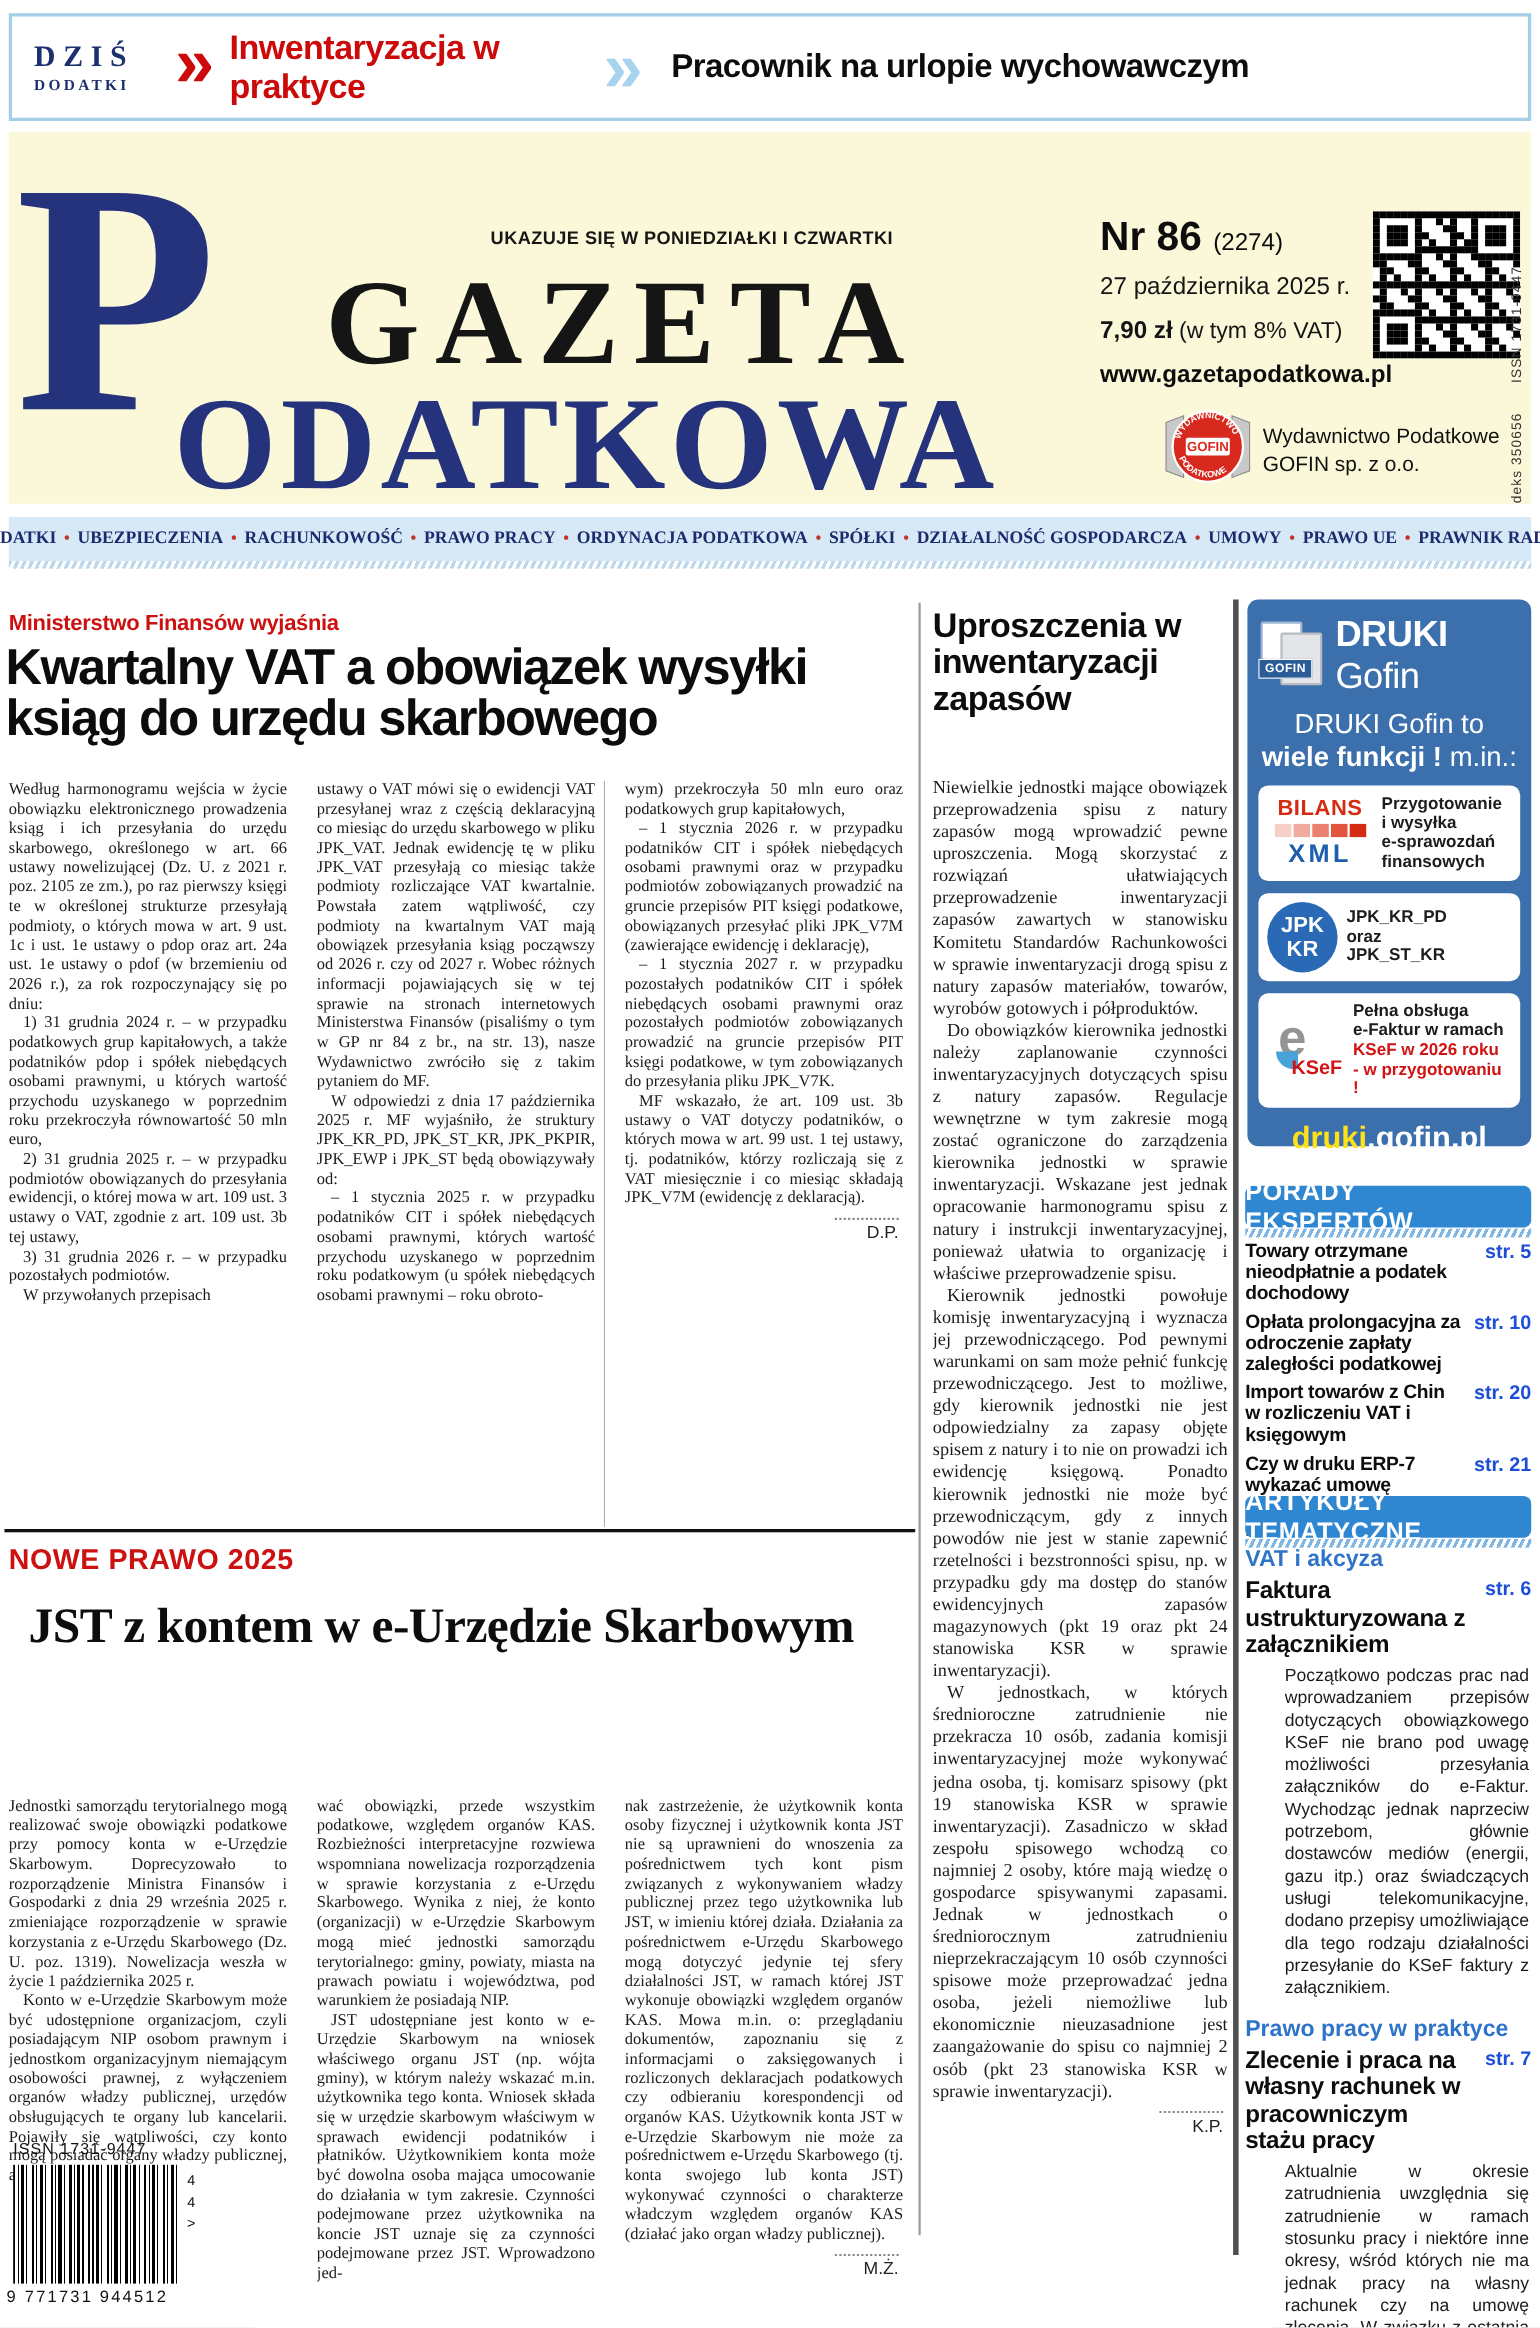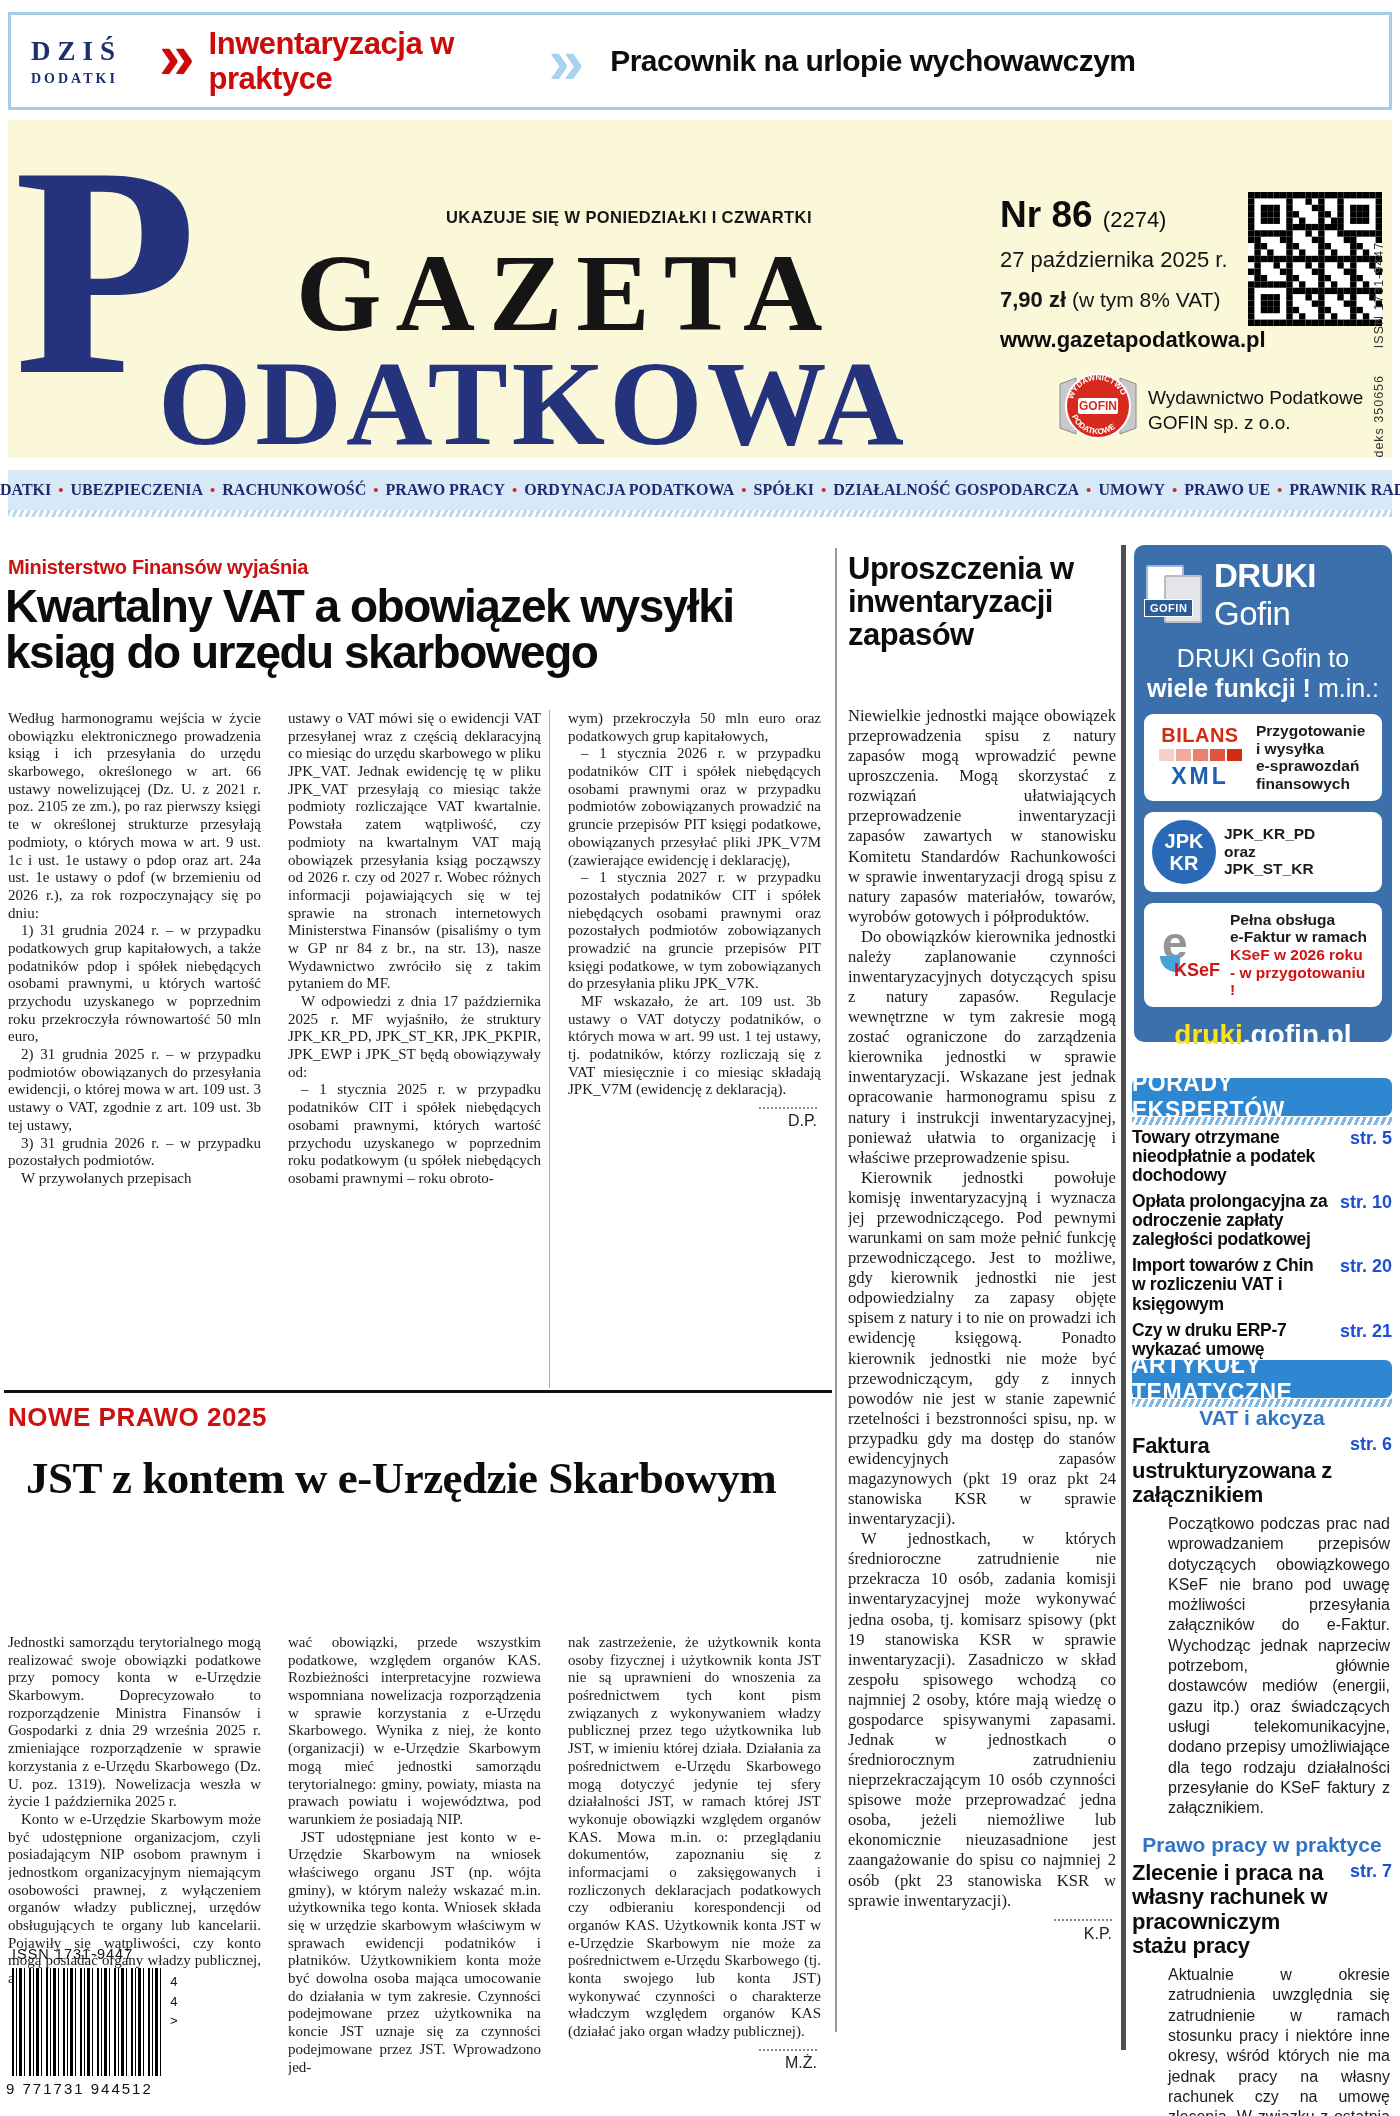--- a/index.html
+++ b/index.html
@@ -133,21 +133,21 @@
   .side-banner.b2{top:1360px;}
   .side-hatch{left:1132px;width:260px;height:8px;
               background:repeating-linear-gradient(115deg,#7fb6e4 0 3px,#ffffff 3px 6px);}
   .sh1{top:1117px;} .sh2{top:1399px;}
   .porady{left:1132px;top:1128px;width:260px;}
   .p-item{display:flex;margin-bottom:7px;}
   .p-title{font-weight:800;font-size:17.5px;line-height:1.09;color:#0d0d0d;width:196px;
            letter-spacing:-0.3px;font-stretch:condensed;}
   .p-page{margin-left:auto;font-weight:800;font-size:18px;color:#1d4ed8;white-space:nowrap;text-align:right;}
   .artykuly{left:1132px;top:1406px;width:260px;}
-  .a-label{color:#2f74c9;font-weight:800;font-size:21px;margin-bottom:4px;font-stretch:condensed;text-align:center;}
+  .a-label{color:#2f74c9;font-weight:800;font-size:21px;margin-bottom:4px;font-stretch:condensed;}
   .a-head{display:flex;}
   .a-title{font-weight:800;font-size:22px;line-height:1.12;color:#0d0d0d;width:200px;
            letter-spacing:-0.3px;font-stretch:condensed;}
   .a-body{margin:6px 0 14px 36px;width:222px;font-size:16px;line-height:1.27;text-align:justify;
           color:#1b1b1b;font-stretch:condensed;}
 
   
   .glogo svg{display:block;}
 </style>
 </head>

